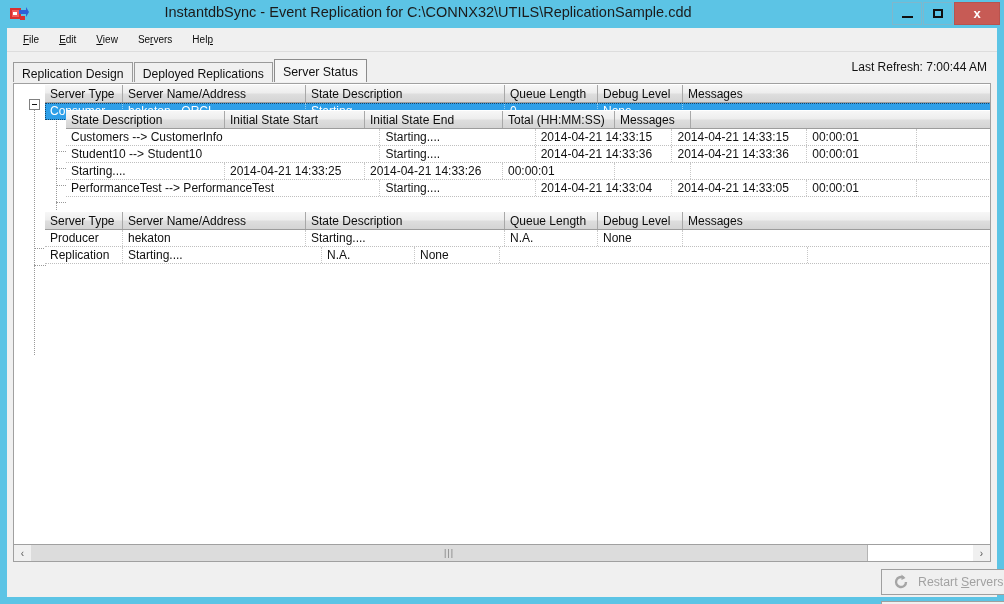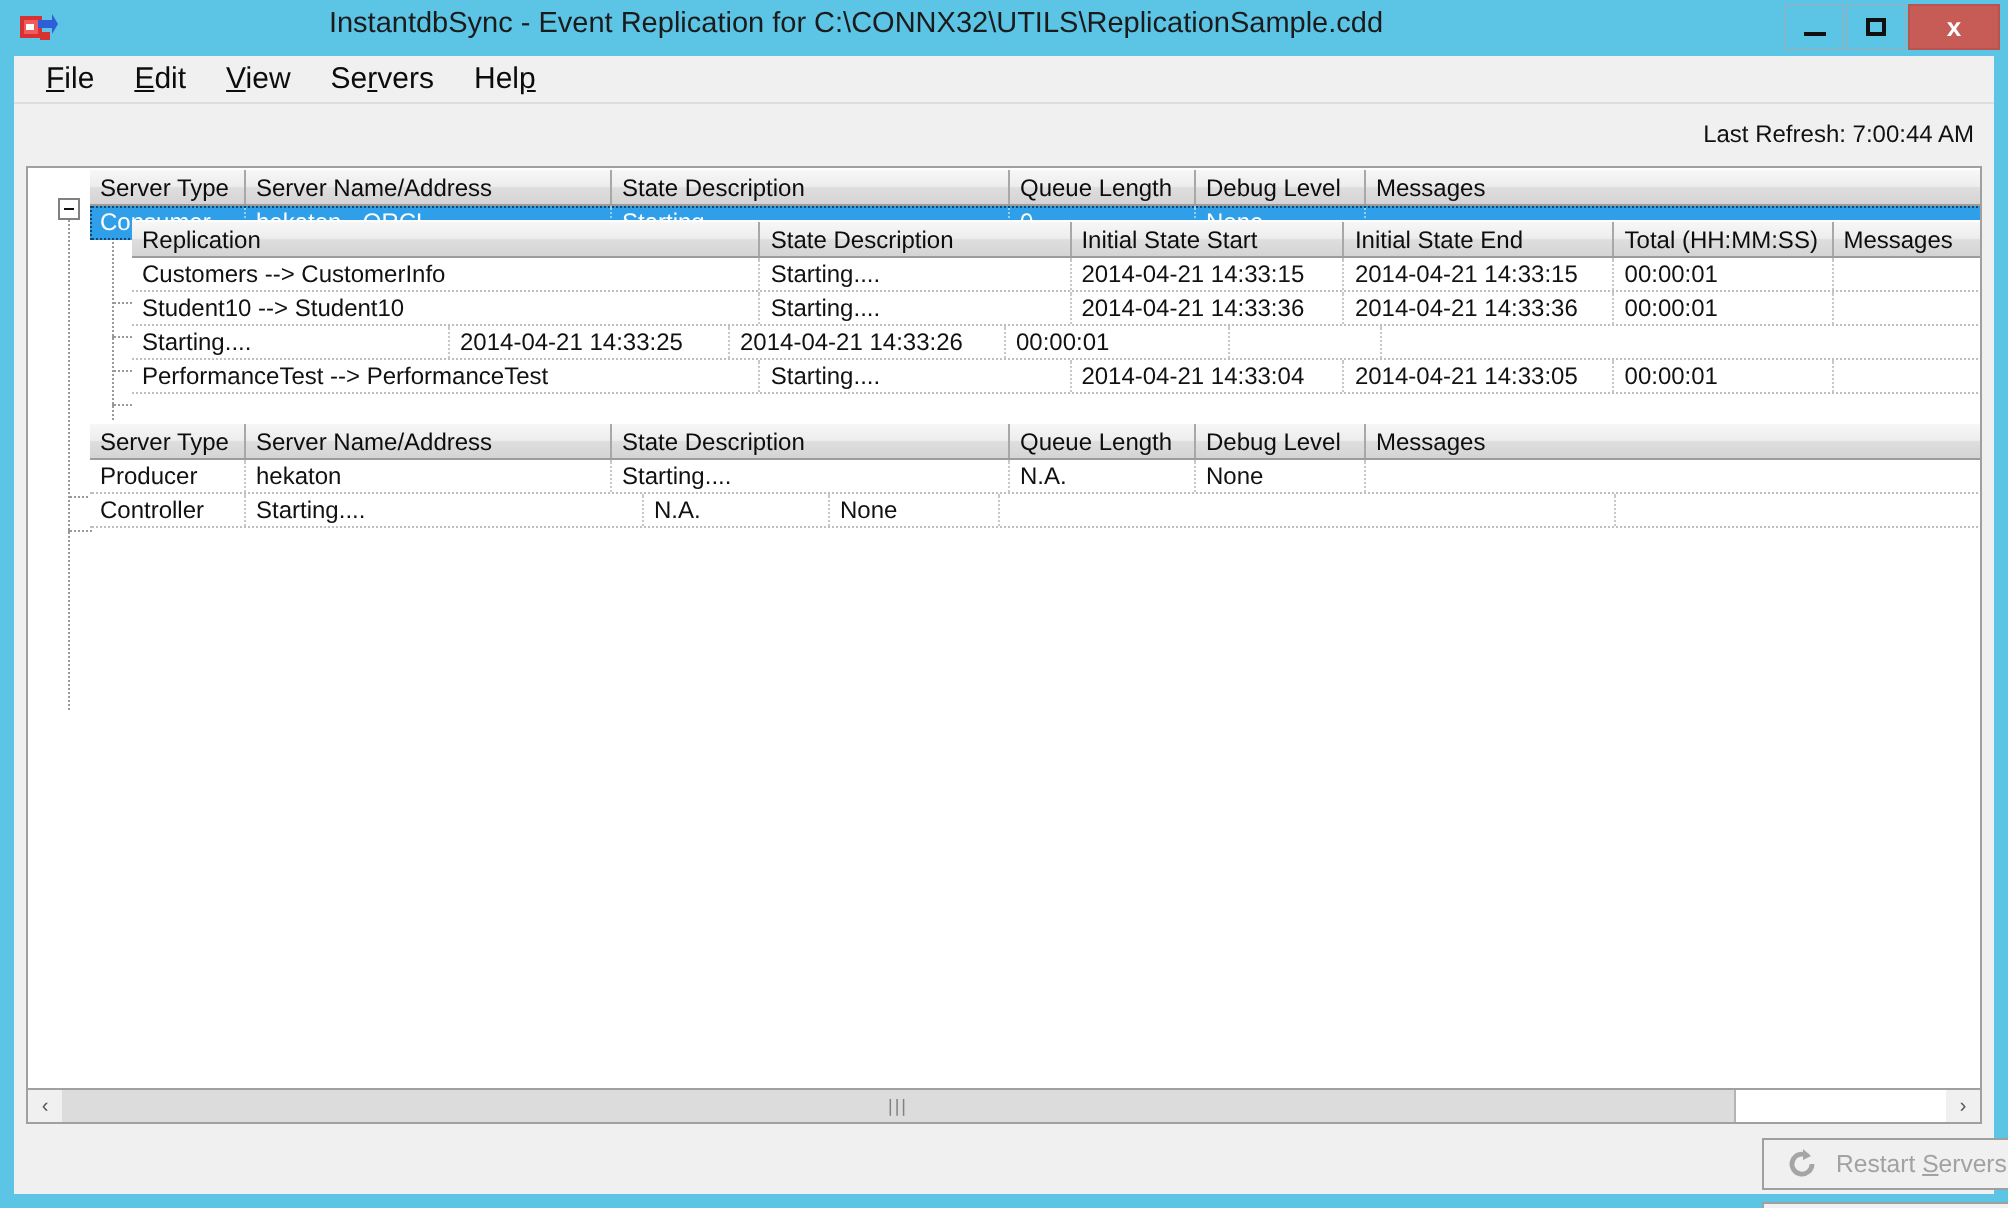--- a/index.html
+++ b/index.html
@@ -83,21 +83,21 @@
     left: 7px; top: 28px;
     width: 990px; height: 24px;
     background: #F0F0F0;
     border-bottom: 1px solid #DDDDDD;
     display: flex;
     align-items: center;
     padding-left: 6px;
   }
   .menu-item {
     padding: 3px 10px;
-    font-size: 15px;
+    font-size: 10px;
     color: #0c0c0c;
     cursor: default;
   }
   .menu-item u { text-decoration: underline; }
 
   
   .client {
     position: absolute;
     left: 7px; top: 52px;
     width: 990px; height: 545px;
@@ -303,20 +303,25 @@
   <div class="menubar">
     <div class="menu-item"><u>F</u>ile</div>
     <div class="menu-item"><u>E</u>dit</div>
     <div class="menu-item"><u>V</u>iew</div>
     <div class="menu-item">Se<u>r</u>vers</div>
     <div class="menu-item">Hel<u>p</u></div>
   </div>
 
   <div class="client">
 
+    <div class="tabstrip">
+      <div class="tab">Replication Design</div>
+      <div class="tab">Deployed Replications</div>
+      <div class="tab active">Server Status</div>
+    </div>
 
     <div class="last-refresh">Last Refresh: 7:00:44 AM</div>
 
     <div class="panel">
 
       <div class="treeline-v" style="left:20px; top:21px; height:250px;"></div>
       <div class="treeline-v" style="left:42px; top:33px; height:97px;"></div>
       <div class="treeline-h" style="left:42px; top:67px; width:10px;"></div>
       <div class="treeline-h" style="left:42px; top:84px; width:10px;"></div>
       <div class="treeline-h" style="left:42px; top:101px; width:10px;"></div>
@@ -340,21 +345,20 @@
           <div class="gc" style="width:183px">hekaton - ORCL</div>
           <div class="gc" style="width:199px">Starting....</div>
           <div class="gc" style="width:93px">0</div>
           <div class="gc" style="width:85px">None</div>
           <div class="gc" style="width:308px"></div>
         </div>
       </div>
 
       <div class="grid" style="left:52px; top:26px; width:925px;">
         <div class="ghead">
-          <div class="hc" style="width:322px">Replication</div>
           <div class="hc" style="width:159px">State Description</div>
           <div class="hc" style="width:140px">Initial State Start</div>
           <div class="hc" style="width:138px">Initial State End</div>
           <div class="hc" style="width:112px">Total (HH:MM:SS)</div>
           <div class="hc" style="width:76px">Messages</div>
         </div>
 
         <div class="grow">
           <div class="gc" style="width:322px">Customers --&gt; CustomerInfo</div>
           <div class="gc" style="width:159px">Starting....</div>
@@ -399,21 +403,21 @@
         </div>
         <div class="grow">
           <div class="gc" style="width:78px">Producer</div>
           <div class="gc" style="width:183px">hekaton</div>
           <div class="gc" style="width:199px">Starting....</div>
           <div class="gc" style="width:93px">N.A.</div>
           <div class="gc" style="width:85px">None</div>
           <div class="gc" style="width:308px"></div>
         </div>
         <div class="grow">
-          <div class="gc" style="width:78px">Controller</div>
+          <div class="gc" style="width:78px">Replication</div>
           <div class="gc" style="width:199px">Starting....</div>
           <div class="gc" style="width:93px">N.A.</div>
           <div class="gc" style="width:85px">None</div>
           <div class="gc" style="width:308px"></div>
         </div>
       </div>
 
     </div>
 
     <div class="hscroll">

